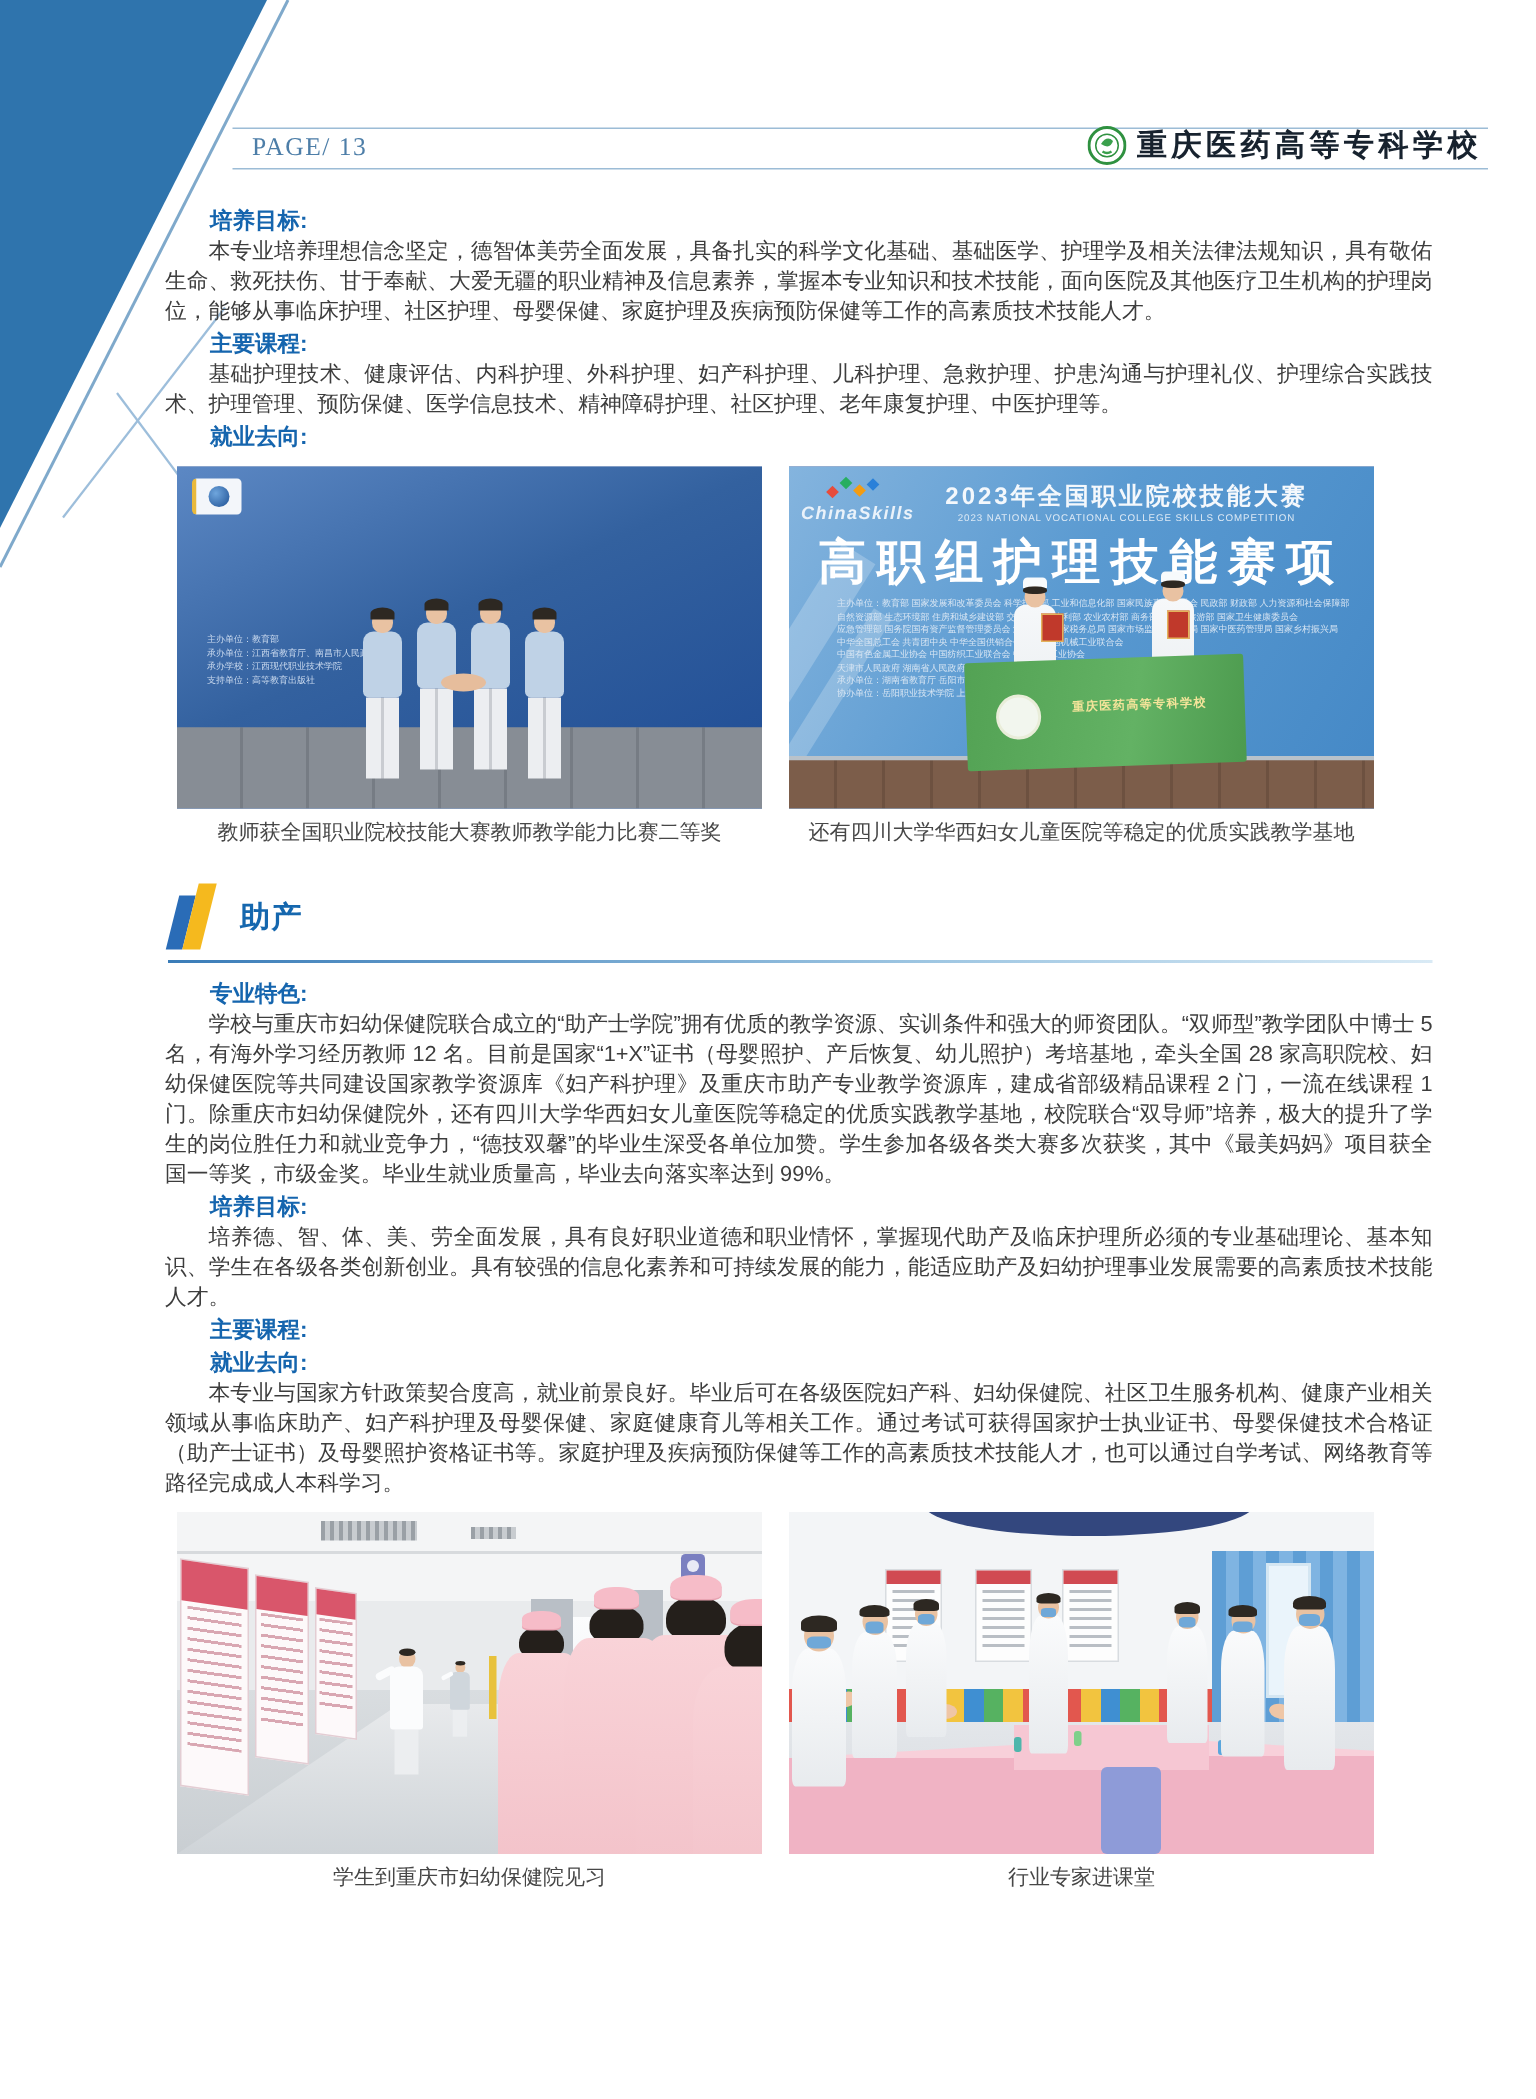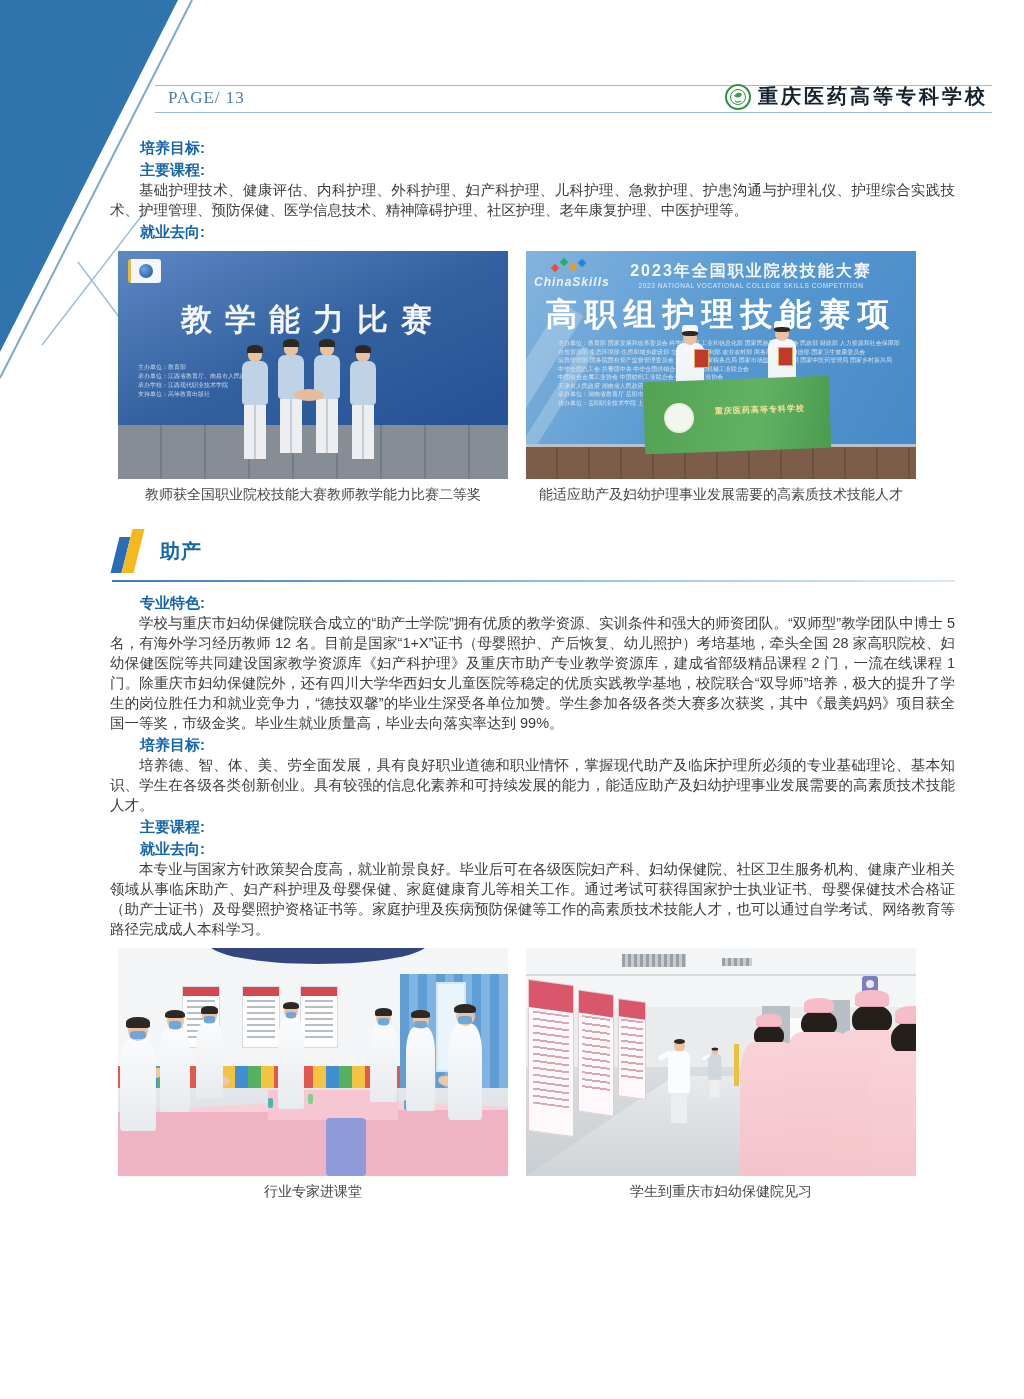--- a/index.html
+++ b/index.html
@@ -145,33 +145,33 @@
       <circle cx="13" cy="13" r="7.5" fill="none" stroke="#2f9140" stroke-width="1"></circle>
       <path d="M9 12 q4 -6 8 -2 q-2 6 -8 2 Z" fill="#3aa04c"></path>
       <path d="M10 17 q3 2 6 0" stroke="#3aa04c" stroke-width="1.5" fill="none"></path>
     </svg>
     <span class="school-name">重庆医药高等专科学校</span>
   </div>
 
   <div class="content">
 
     <h4 class="sec">培养目标:</h4>
+    <p class="body">本专业培养理想信念坚定，德智体美劳全面发展，具备扎实的科学文化基础、基础医学、护理学及相关法律法规知识，具有敬佑生命、救死扶伤、甘于奉献、大爱无疆的职业精神及信息素养，掌握本专业知识和技术技能，面向医院及其他医疗卫生机构的护理岗位，能够从事临床护理、社区护理、母婴保健、家庭护理及疾病预防保健等工作的高素质技术技能人才。</p>
     <h4 class="sec">主要课程:</h4>
     <p class="body">基础护理技术、健康评估、内科护理、外科护理、妇产科护理、儿科护理、急救护理、护患沟通与护理礼仪、护理综合实践技术、护理管理、预防保健、医学信息技术、精神障碍护理、社区护理、老年康复护理、中医护理等。</p>
     <h4 class="sec">就业去向:</h4>
 
     <div class="photo-row">
 
       <figure class="photo">
         <div class="frame">
           <div class="sc1-bg"></div>
           <div class="sc1-badge">
               <i></i>
             </div>
-          <div class="sc1-sub">教学能力比赛</div>
           <div class="sc1-orgs">
             <div>主办单位：教育部</div>
             <div>承办单位：江西省教育厅、南昌市人民政府</div>
             <div>承办学校：江西现代职业技术学院</div>
             <div>支持单位：高等教育出版社</div>
           </div>
           <div class="sc1-ground"></div>
           <div class="fg" style="left:120px;top:96px">
               <div class="hd"></div>
               <div class="tor"></div>
@@ -234,21 +234,21 @@
               <div class="hd"></div>
               <div class="bd"></div>
             </div>
           <div class="cert" style="left:168px;top:98px"></div>
           <div class="cert" style="left:252px;top:96px"></div>
           <div class="sc2-flag">
             <div class="flag-emblem"></div>
             <div class="flag-text">重庆医药高等专科学校</div>
           </div>
         </div>
-        <figcaption class="ph-caption">能适应助产及妇幼护理事业发展需要的高素质技术技能人才</figcaption>
+        <figcaption class="ph-caption">还有四川大学华西妇女儿童医院等稳定的优质实践教学基地</figcaption>
       </figure>
     </div>
 
     <div class="mw-header">
       <span class="mw-icon">
           <span class="b"></span>
           <span class="y"></span>
         </span>
       <span class="mw-title">助产</span>
     </div>
@@ -256,20 +256,69 @@
 
     <h4 class="sec">专业特色:</h4>
     <p class="body">学校与重庆市妇幼保健院联合成立的“助产士学院”拥有优质的教学资源、实训条件和强大的师资团队。“双师型”教学团队中博士 5 名，有海外学习经历教师 12 名。目前是国家“1+X”证书（母婴照护、产后恢复、幼儿照护）考培基地，牵头全国 28 家高职院校、妇幼保健医院等共同建设国家教学资源库《妇产科护理》及重庆市助产专业教学资源库，建成省部级精品课程 2 门，一流在线课程 1 门。除重庆市妇幼保健院外，还有四川大学华西妇女儿童医院等稳定的优质实践教学基地，校院联合“双导师”培养，极大的提升了学生的岗位胜任力和就业竞争力，“德技双馨”的毕业生深受各单位加赞。学生参加各级各类大赛多次获奖，其中《最美妈妈》项目获全国一等奖，市级金奖。毕业生就业质量高，毕业去向落实率达到 99%。</p>
     <h4 class="sec">培养目标:</h4>
     <p class="body">培养德、智、体、美、劳全面发展，具有良好职业道德和职业情怀，掌握现代助产及临床护理所必须的专业基础理论、基本知识、学生在各级各类创新创业。具有较强的信息化素养和可持续发展的能力，能适应助产及妇幼护理事业发展需要的高素质技术技能人才。</p>
     <h4 class="sec">主要课程:</h4>
     <h4 class="sec">就业去向:</h4>
     <p class="body">本专业与国家方针政策契合度高，就业前景良好。毕业后可在各级医院妇产科、妇幼保健院、社区卫生服务机构、健康产业相关领域从事临床助产、妇产科护理及母婴保健、家庭健康育儿等相关工作。通过考试可获得国家护士执业证书、母婴保健技术合格证（助产士证书）及母婴照护资格证书等。家庭护理及疾病预防保健等工作的高素质技术技能人才，也可以通过自学考试、网络教育等路径完成成人本科学习。</p>
 
     <div class="photo-row">
+
+      <figure class="photo">
+        <div class="frame">
+          <div class="sc4-bg"></div>
+          <div class="sc4-ceilline"></div>
+          <div class="vent" style="left:96px;top:6px;width:64px;height:13px"></div>
+          <div class="vent" style="left:196px;top:10px;width:30px;height:8px"></div>
+          <div class="sc4-far"></div>
+          <div class="sc4-floor"></div>
+          <div class="lw-poster" style="left:2px;top:34px;width:44px;height:150px"></div>
+          <div class="lw-poster" style="left:52px;top:44px;width:34px;height:120px"></div>
+          <div class="lw-poster" style="left:92px;top:52px;width:26px;height:96px"></div>
+          <div class="door" style="left:236px;top:58px;width:28px;height:78px"></div>
+          <div class="door" style="left:300px;top:52px;width:24px;height:86px"></div>
+          <div class="sc4-sign" style="left:336px;top:28px"></div>
+          <div class="door" style="left:208px;top:96px;width:5px;height:42px;background:#e8c23c"></div>
+          <div class="teach" style="left:142px;top:92px">
+              <div class="h"></div>
+              <div class="b"></div>
+              <div class="l"></div>
+            </div>
+          <div class="teach" style="left:182px;top:100px;transform:scale(.6);transform-origin:top left">
+              <div class="h"></div>
+              <div class="b" style="background:#cfd6dc"></div>
+              <div class="l"></div>
+            </div>
+          <div class="s4" style="left:214px;top:66px">
+              <div class="cap" style="width:26px;height:12px"></div>
+              <div class="hair" style="width:30px;height:22px"></div>
+              <div class="bd" style="width:58px;height:138px"></div>
+            </div>
+          <div class="s4" style="left:258px;top:50px">
+              <div class="cap" style="width:30px;height:14px"></div>
+              <div class="hair" style="width:36px;height:26px"></div>
+              <div class="bd" style="width:70px;height:150px"></div>
+            </div>
+          <div class="s4" style="left:306px;top:42px">
+              <div class="cap" style="width:34px;height:16px"></div>
+              <div class="hair" style="width:40px;height:30px"></div>
+              <div class="bd" style="width:80px;height:160px"></div>
+            </div>
+          <div class="s4" style="left:344px;top:58px">
+              <div class="cap" style="width:36px;height:17px"></div>
+              <div class="hair" style="width:44px;height:34px"></div>
+              <div class="bd" style="width:86px;height:150px"></div>
+            </div>
+        </div>
+        <figcaption class="ph-caption">学生到重庆市妇幼保健院见习</figcaption>
+      </figure>
 
       <figure class="photo">
         <div class="frame">
           <div class="sc3-bg"></div>
           <div class="sc3-dome"></div>
           <div class="sc3-curtain"></div>
           <div class="sc3-window"></div>
           <div class="sc3-poster" style="left:64px"></div>
           <div class="sc3-poster" style="left:124px"></div>
           <div class="sc3-poster" style="left:182px"></div>
@@ -311,65 +360,16 @@
               <div class="h" style="width:16px;height:17px"></div>
               <div class="b" style="width:29px;height:84px"></div>
             </div>
           <div class="p3" style="left:330px;top:58px">
               <div class="h" style="width:19px;height:20px"></div>
               <div class="b" style="width:34px;height:96px"></div>
             </div>
         </div>
         <figcaption class="ph-caption">行业专家进课堂</figcaption>
       </figure>
-
-      <figure class="photo">
-        <div class="frame">
-          <div class="sc4-bg"></div>
-          <div class="sc4-ceilline"></div>
-          <div class="vent" style="left:96px;top:6px;width:64px;height:13px"></div>
-          <div class="vent" style="left:196px;top:10px;width:30px;height:8px"></div>
-          <div class="sc4-far"></div>
-          <div class="sc4-floor"></div>
-          <div class="lw-poster" style="left:2px;top:34px;width:44px;height:150px"></div>
-          <div class="lw-poster" style="left:52px;top:44px;width:34px;height:120px"></div>
-          <div class="lw-poster" style="left:92px;top:52px;width:26px;height:96px"></div>
-          <div class="door" style="left:236px;top:58px;width:28px;height:78px"></div>
-          <div class="door" style="left:300px;top:52px;width:24px;height:86px"></div>
-          <div class="sc4-sign" style="left:336px;top:28px"></div>
-          <div class="door" style="left:208px;top:96px;width:5px;height:42px;background:#e8c23c"></div>
-          <div class="teach" style="left:142px;top:92px">
-              <div class="h"></div>
-              <div class="b"></div>
-              <div class="l"></div>
-            </div>
-          <div class="teach" style="left:182px;top:100px;transform:scale(.6);transform-origin:top left">
-              <div class="h"></div>
-              <div class="b" style="background:#cfd6dc"></div>
-              <div class="l"></div>
-            </div>
-          <div class="s4" style="left:214px;top:66px">
-              <div class="cap" style="width:26px;height:12px"></div>
-              <div class="hair" style="width:30px;height:22px"></div>
-              <div class="bd" style="width:58px;height:138px"></div>
-            </div>
-          <div class="s4" style="left:258px;top:50px">
-              <div class="cap" style="width:30px;height:14px"></div>
-              <div class="hair" style="width:36px;height:26px"></div>
-              <div class="bd" style="width:70px;height:150px"></div>
-            </div>
-          <div class="s4" style="left:306px;top:42px">
-              <div class="cap" style="width:34px;height:16px"></div>
-              <div class="hair" style="width:40px;height:30px"></div>
-              <div class="bd" style="width:80px;height:160px"></div>
-            </div>
-          <div class="s4" style="left:344px;top:58px">
-              <div class="cap" style="width:36px;height:17px"></div>
-              <div class="hair" style="width:44px;height:34px"></div>
-              <div class="bd" style="width:86px;height:150px"></div>
-            </div>
-        </div>
-        <figcaption class="ph-caption">学生到重庆市妇幼保健院见习</figcaption>
-      </figure>
     </div>
 
   </div>
 </div>
 
 </body></html>

